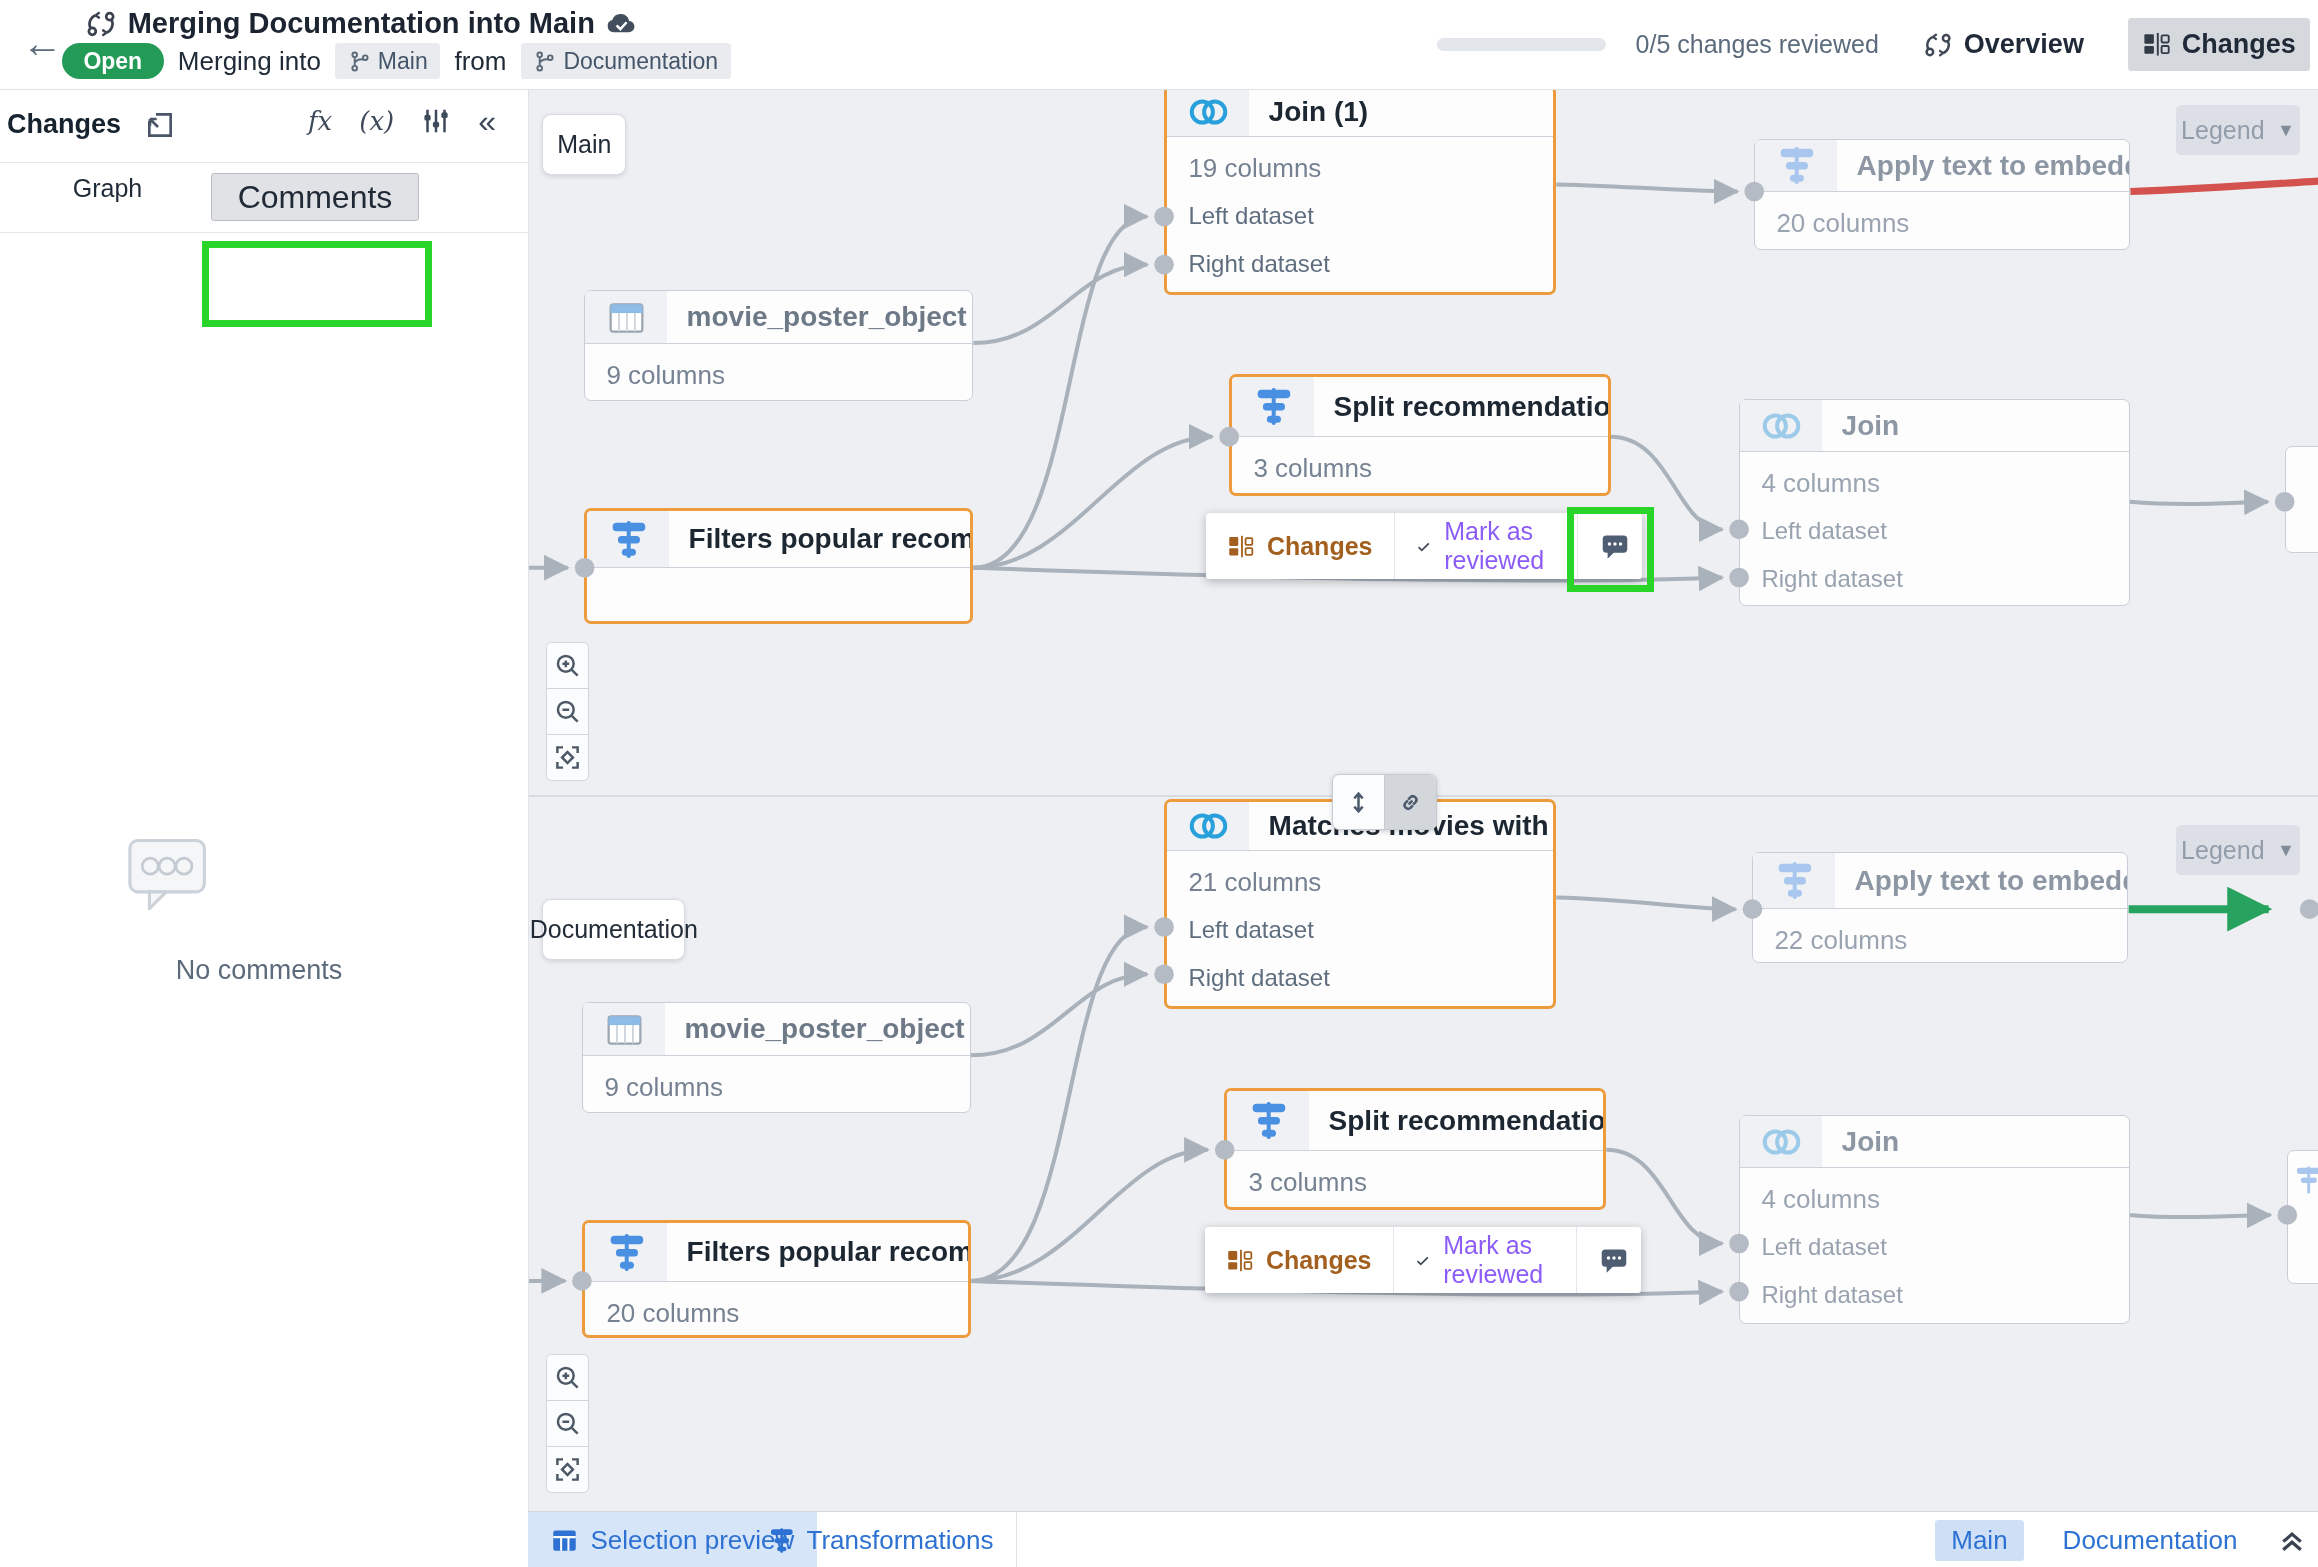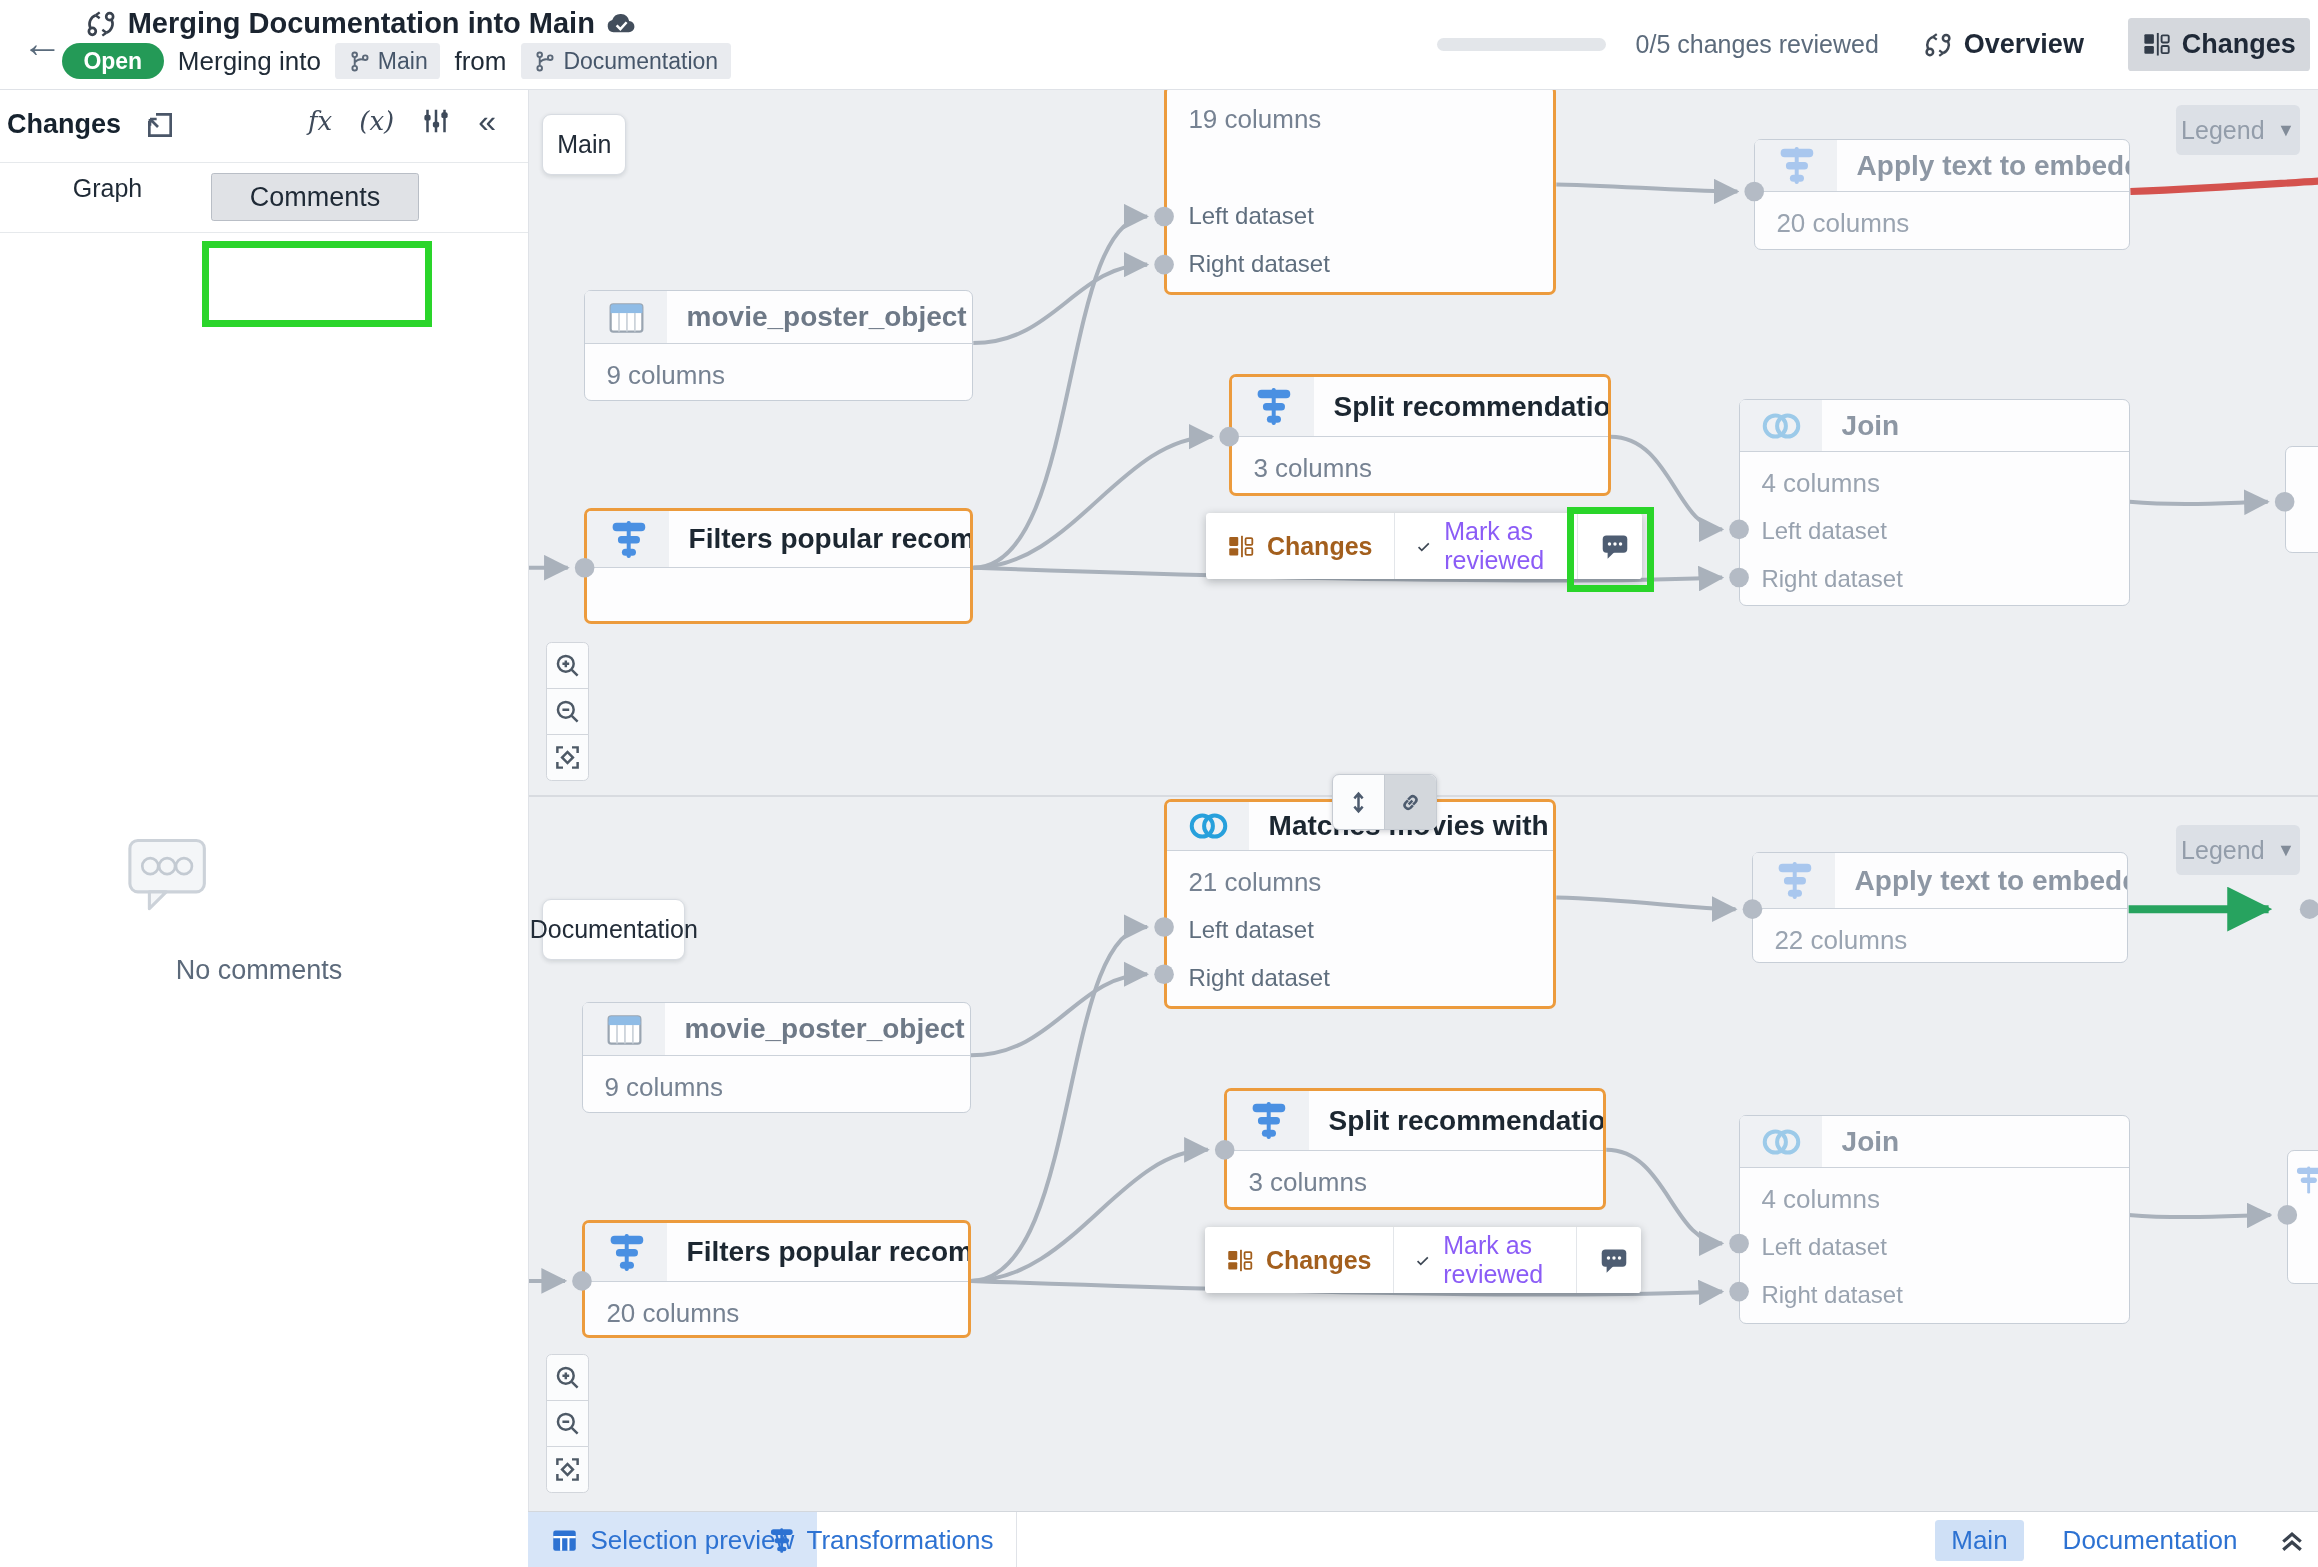--- a/index.html
+++ b/index.html
@@ -22,21 +22,21 @@
   
   .sidebar{position:absolute;left:0;top:89px;width:528px;height:1479px;background:#ffffff;border-right:0.9px solid #dfe2e7;z-index:9;}
   .sb-title-row{position:absolute;left:0;top:0;width:528px;height:73px;}
   .sb-title{position:absolute;left:7.1px;top:19.6px;font-size:27px;font-weight:bold;color:#16222e;}
   .sb-title-icon{position:absolute;left:144px;top:19.6px;color:#4a5668;}
   .sb-icons{position:absolute;right:32px;top:16px;display:flex;align-items:center;gap:27px;color:#3e4a5a;}
   .sb-fx{font-family:"DejaVu Serif",serif;font-style:italic;font-size:26px;}
   .sb-collapse{font-size:32px;line-height:32px;}
   .sb-divider{position:absolute;left:0;width:528px;height:0;border-top:1.8px solid #e6e9ec;}
   .tab-graph{position:absolute;left:54px;top:85px;width:107px;text-align:center;font-size:25px;color:#1f2a36;cursor:pointer;}
-  .btn-comments{position:absolute;left:211px;top:84px;width:208px;height:48px;background:#e0e2e6;border:1.8px solid #b9bec6;border-radius:2.7px;font-size:27px;color:#1f2a36;display:flex;align-items:center;justify-content:center;box-sizing:border-box;cursor:pointer;}
+  .btn-comments{position:absolute;left:211px;top:84px;width:208px;height:48px;background:#e0e2e6;border:1.8px solid #b9bec6;border-radius:2.7px;font-size:32px;color:#1f2a36;display:flex;align-items:center;justify-content:center;box-sizing:border-box;cursor:pointer;}
   .green-frame{position:absolute;border:7.1px solid #2ad52a;box-sizing:border-box;z-index:30;pointer-events:none;}
   .empty-state{position:absolute;left:125px;top:747px;width:268px;text-align:center;}
   .empty-state .txt{margin-top:41px;font-size:27px;color:#5c6a7b;}
   
   .graph{position:absolute;left:528px;top:89px;width:1791px;height:1421px;background:#edeff2;overflow:hidden;}
   .panel-divider{position:absolute;left:0;top:706px;width:1791px;height:1.8px;background:#d8dbe0;}
   .edges{position:absolute;left:0;top:0;z-index:1;}
   .overlay{position:absolute;left:0;top:0;z-index:3;pointer-events:none;}
   .node{position:absolute;background:#fdfdfe;border:1.8px solid #c7ced7;border-radius:7.1px;box-sizing:border-box;z-index:2;}
   .node.changed{border:3.6px solid #ec9b3d;}
@@ -230,20 +230,29 @@
 
     <div class="panel-divider"></div>
 
     <div class="float-label" style="left:14.3px;top:25px;width:82px;height:59px;">Main</div>
     <div class="legend" style="left:1648px;top:16px;">
       <span>Legend</span>
         <span class="caret">▼</span>
     </div>
 
     <div class="node changed" style="left:636px;top:-3.6px;width:392px;height:210px;--hh:48px;">
+      <div class="node-header">
+        <div class="icon-cell">
+          <svg width="45" height="30" viewBox="0 0 50 34" fill="none" stroke="#27a0dc" stroke-width="4.5">
+              <circle cx="18" cy="17" r="12"></circle>
+              <circle cx="32" cy="17" r="12"></circle>
+            </svg>
+        </div>
+        <div class="node-title">Join (1)</div>
+      </div>
       <div class="node-cols">19 columns</div>
       <div class="port-label" style="top:114px;">Left dataset</div>
       <div class="port-label" style="top:162px;">Right dataset</div>
     </div>
 
     <div class="node dataset" style="left:56px;top:201px;width:389px;height:111px;--hh:52px;">
       <div class="node-header">
         <div class="icon-cell">
           <svg width="37" height="37" viewBox="0 0 42 42">
               <rect x="3" y="6" width="36" height="31" rx="3" fill="#ffffff" stroke="#9aa5b1" stroke-width="2.5"></rect>

